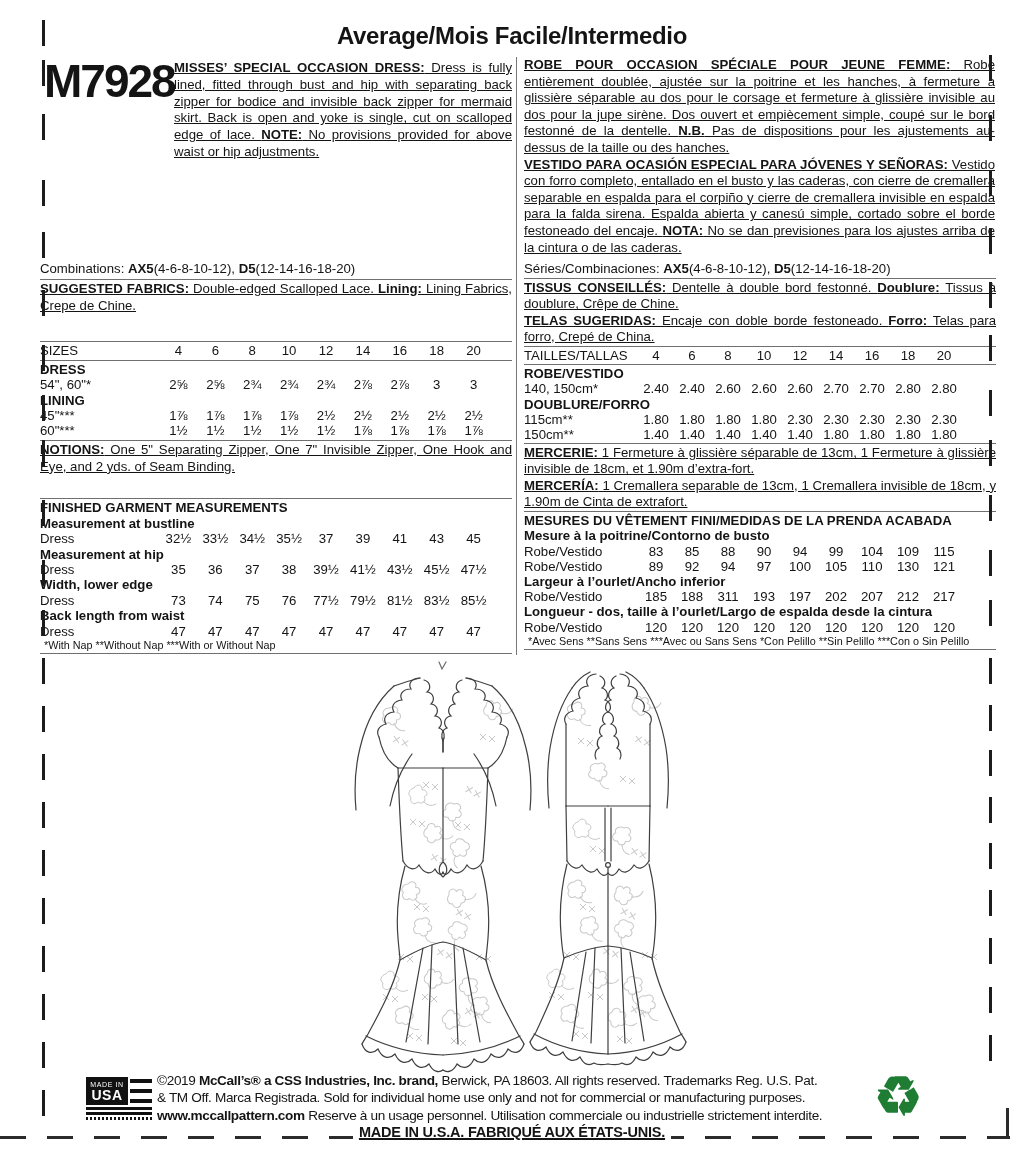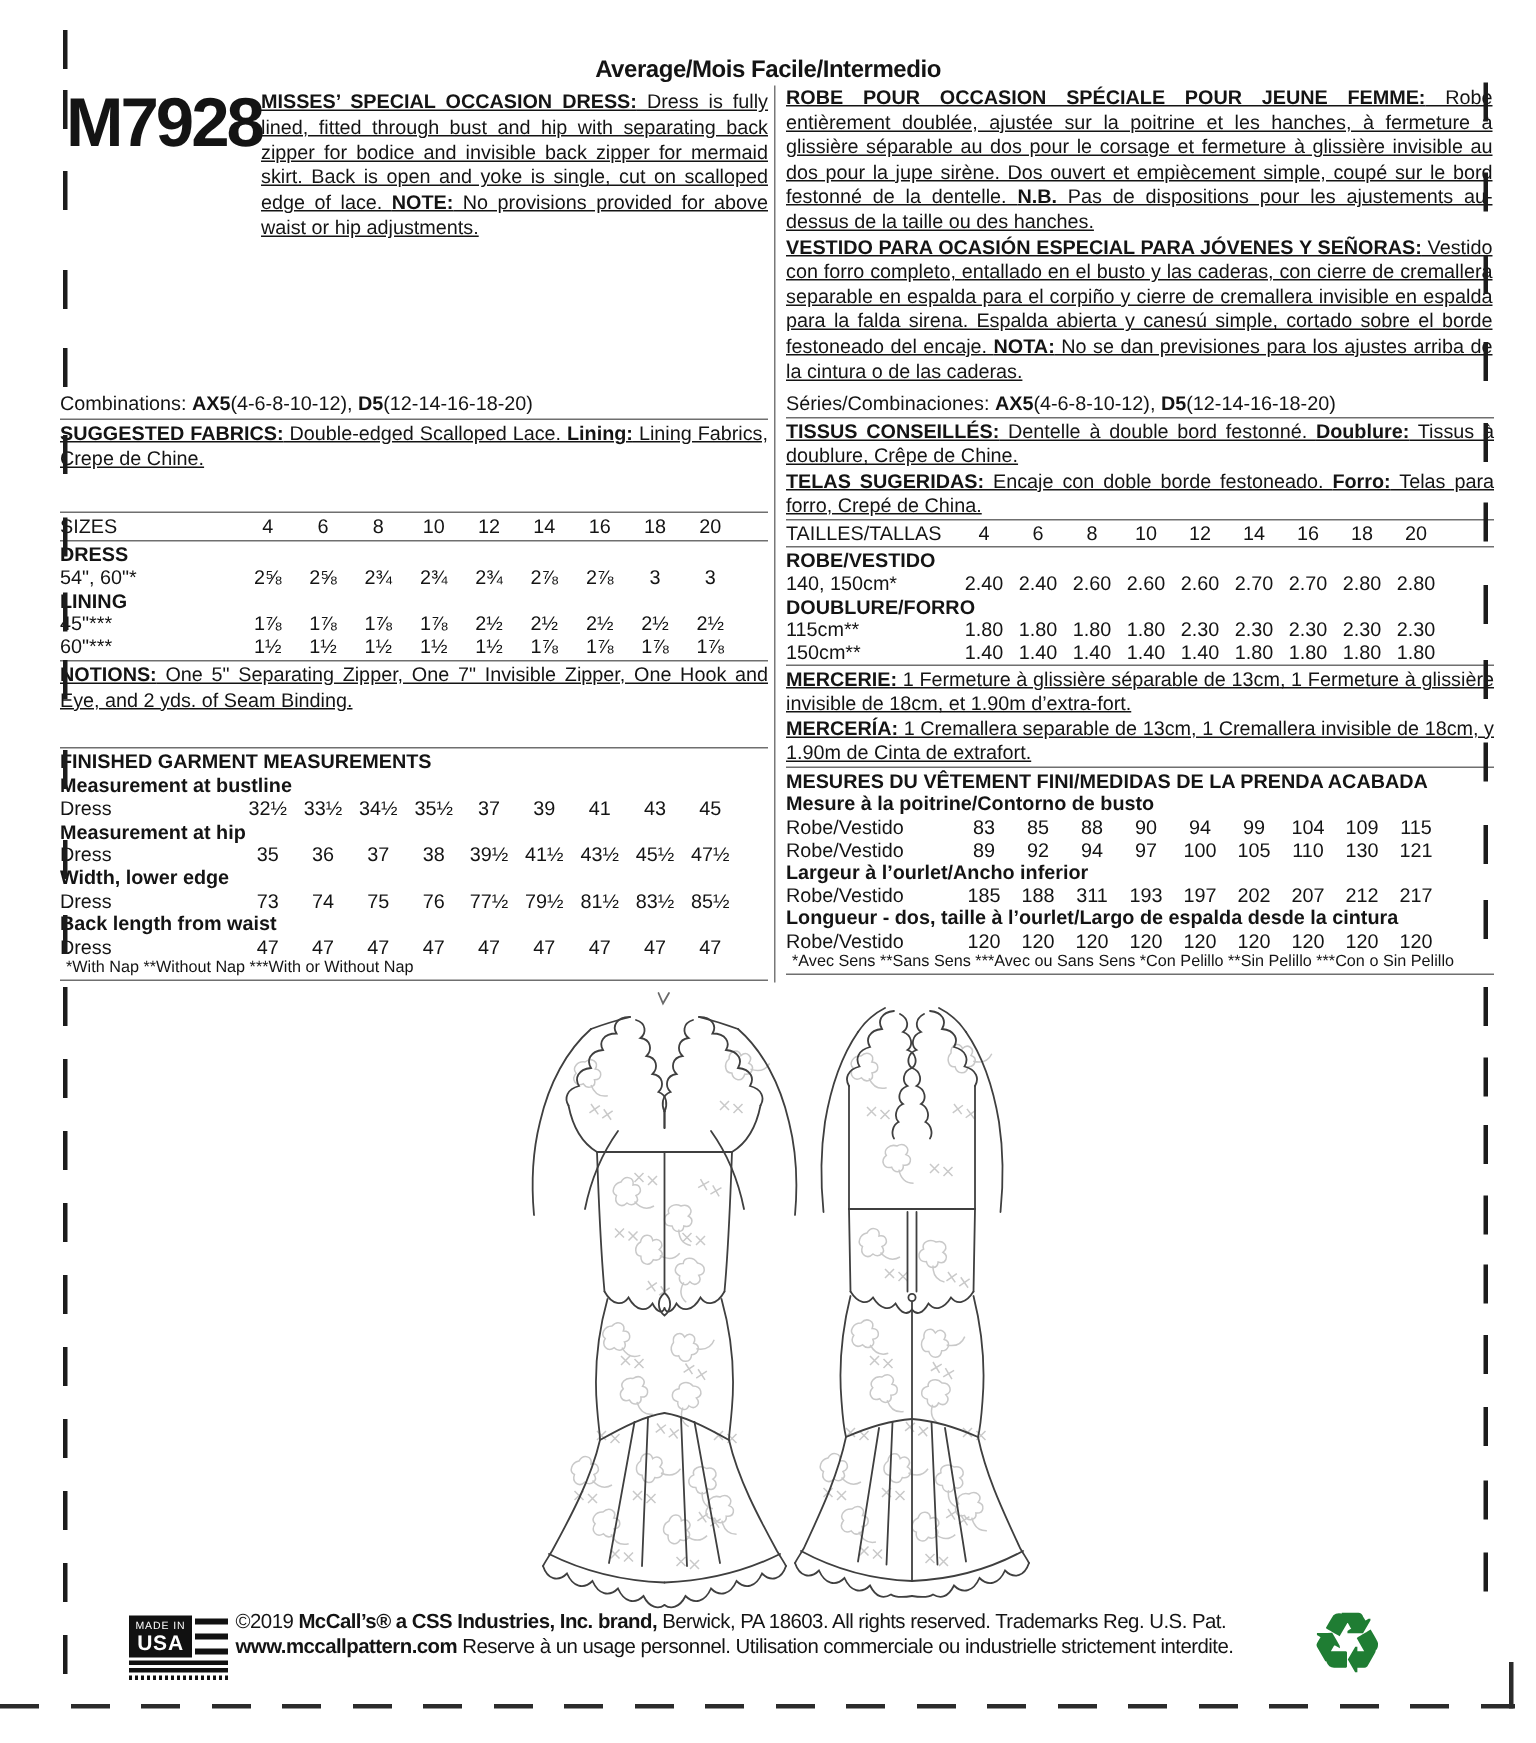--- a/index.html
+++ b/index.html
@@ -1,20 +1,20 @@
 <!DOCTYPE html>
 <html><head>
 <meta charset="utf-8">
 <style>
   html,body{margin:0;padding:0;background:#e8e8e8;}
   .page{position:relative;width:1024px;height:1162px;background:#ffffff;
         font-family:"Liberation Sans",sans-serif;color:#141414;overflow:hidden;}
   b{font-weight:bold;}
   .title{position:absolute;top:22px;left:0;right:0;text-align:center;
-         font-size:16px;font-weight:bold;letter-spacing:-0.3px;margin-top:16px;}
+         font-size:24px;font-weight:bold;letter-spacing:-0.3px;}
   .mnum{position:absolute;left:44px;top:54px;font-size:46px;font-weight:bold;letter-spacing:-2px;}
   .para{text-align:justify;text-decoration:underline;}
   .encol{position:absolute;left:174px;top:60px;width:338px;font-size:13.2px;line-height:16.8px;}
   .rcol{position:absolute;left:524px;top:57px;width:471px;font-size:13.2px;line-height:16.6px;}
   .l2{position:absolute;left:40px;top:261px;width:472px;font-size:13.2px;line-height:16.8px;}
   .r2{position:absolute;left:524px;top:261px;width:472px;font-size:13.2px;line-height:16.2px;}
   .rule{border-top:1px solid #6f6f6f;margin:1px 0;height:0;}
   .sp1{height:26px;} .sp2{height:22px;}
   .tbl .trow{display:grid;grid-template-columns:120px repeat(9,36.9px);line-height:15.4px;font-size:13.2px;}
   .r2 .tbl .trow{grid-template-columns:114px repeat(9,36px);line-height:15.2px;}
@@ -350,27 +350,29 @@
           <div class="fs"></div>
         </div>
     </div>
     <div class="fs-full"></div>
     <div class="fs-full"></div>
     <div class="fs-dot"></div>
   </div>
 
   <div class="fine">
     <div><span>©2019 </span><b>McCall’s® a CSS Industries, Inc. brand,</b><span> Berwick, PA 18603. All rights reserved. Trademarks Reg. U.S. Pat.</span></div>
+    <div>&amp; TM Off. Marca Registrada. Sold for individual home use only and not for commercial or manufacturing purposes.</div>
     <div><b>www.mccallpattern.com</b><span>  Reserve à un usage personnel. Utilisation commerciale ou industrielle strictement interdite.</span></div>
   </div>
 
   <div class="recycle">♻</div>
 
   <div class="dash"></div>
   <div class="dash-corner"></div>
+  <div class="madein"><span>MADE IN U.S.A.  FABRIQUÉ AUX ÉTATS-UNIS.</span></div>
 
 <div class="tick" style="left: 42px; top: 20px;"></div>
     <div class="tick" style="left: 42px; top: 60px;"></div>
     <div class="tick" style="left: 42px; top: 114px;"></div>
     <div class="tick" style="left: 42px; top: 180px;"></div>
     <div class="tick" style="left: 42px; top: 232px;"></div>
     <div class="tick" style="left: 42px; top: 290px;"></div>
     <div class="tick" style="left: 42px; top: 345px;"></div>
     <div class="tick" style="left: 42px; top: 395px;"></div>
     <div class="tick" style="left: 42px; top: 440px;"></div>

